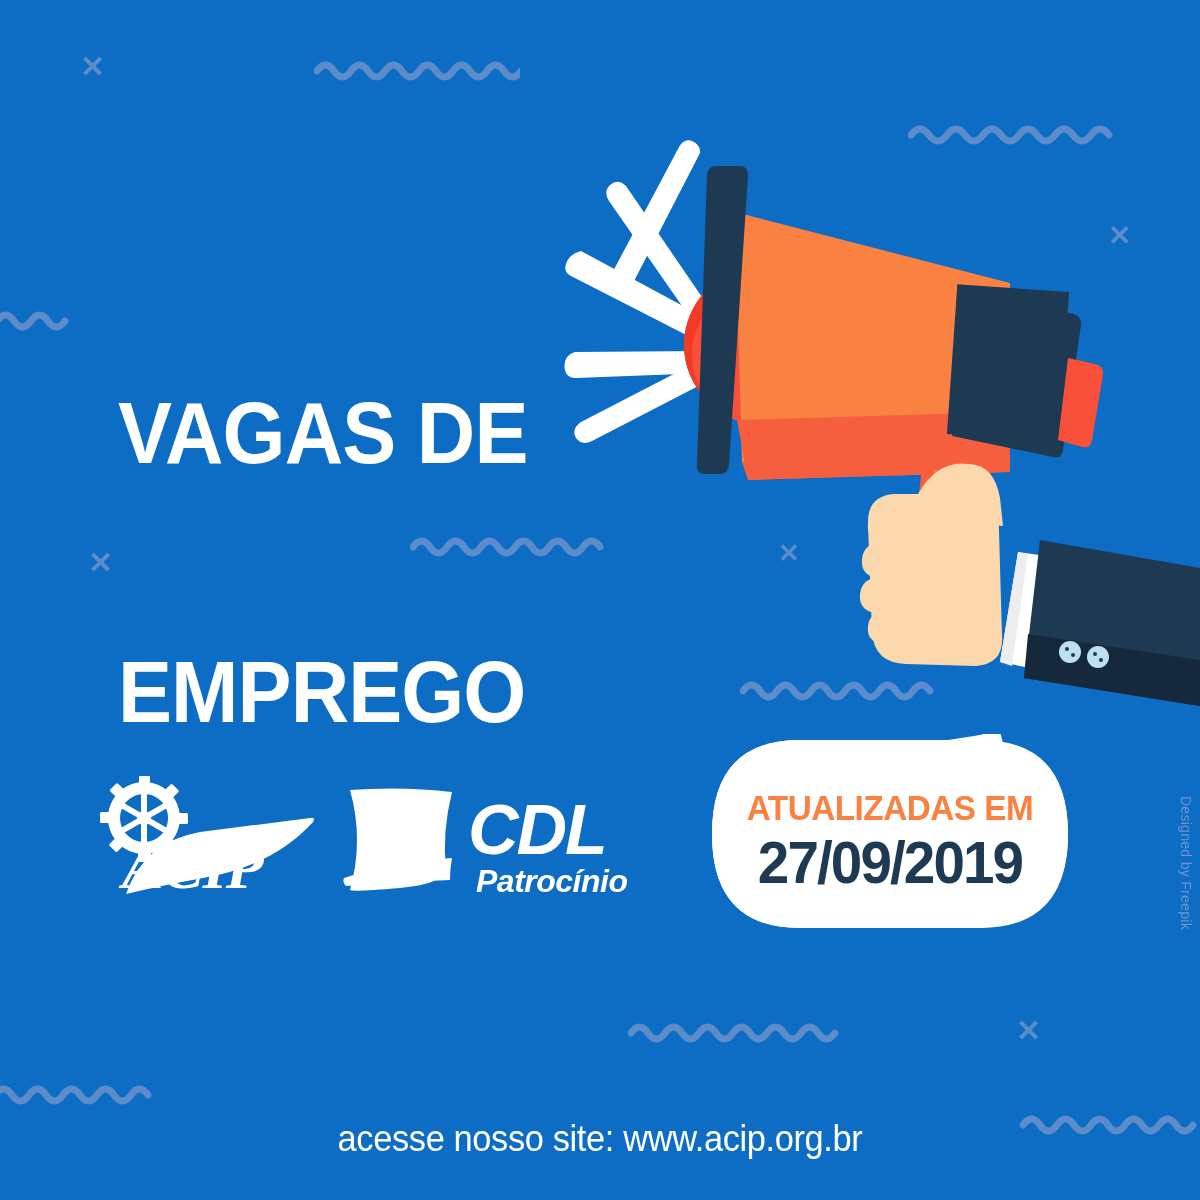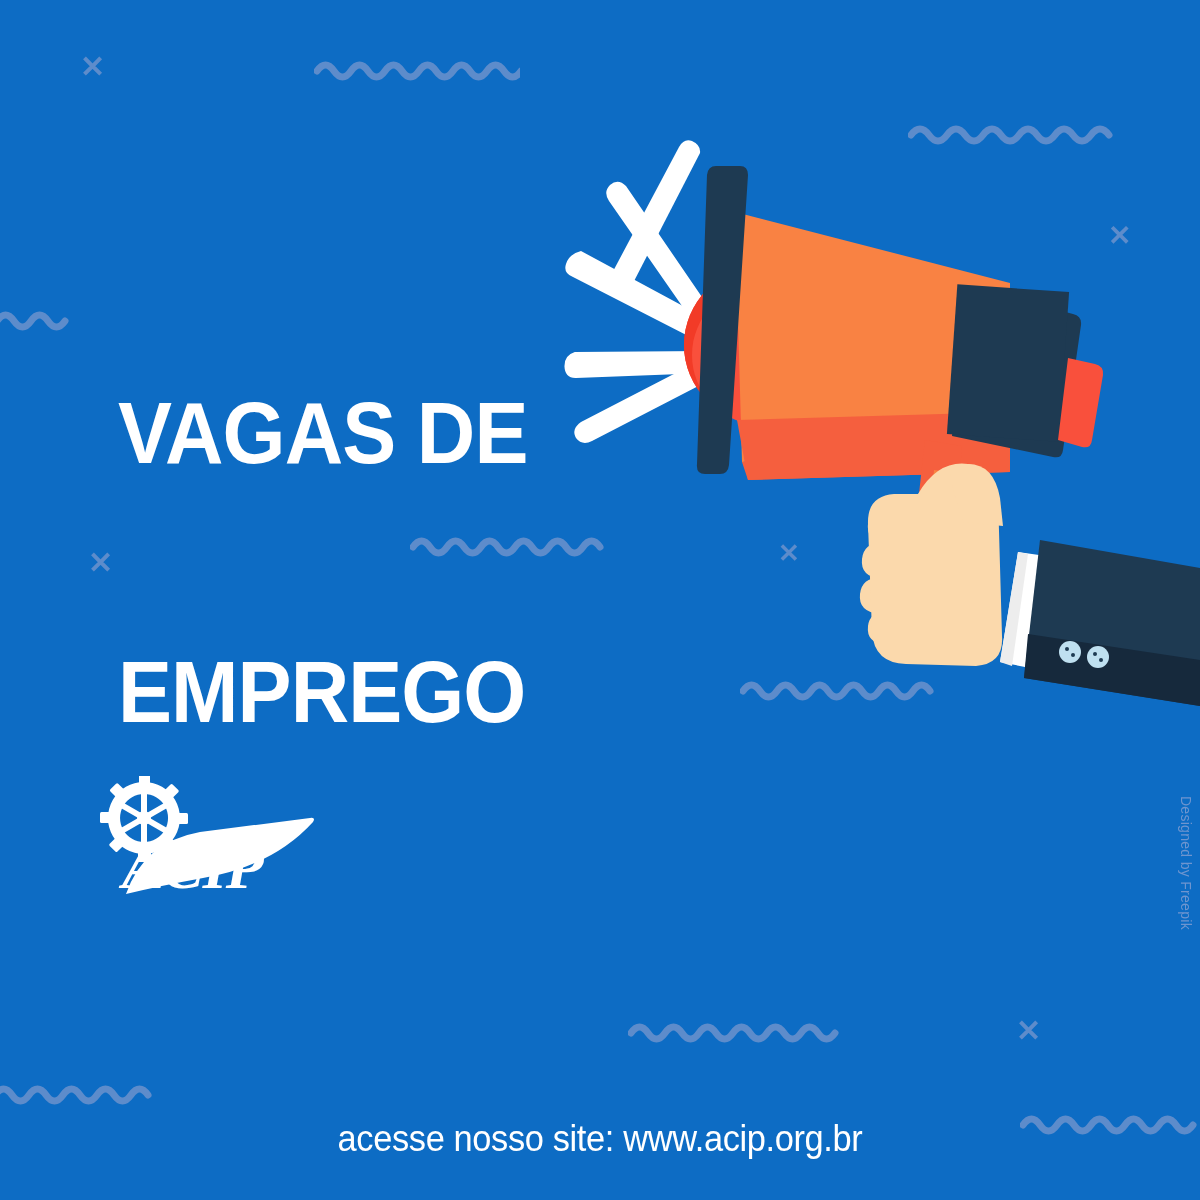--- a/index.html
+++ b/index.html
@@ -290,19 +290,58 @@
         <rect x="45" y="16" width="6" height="52" transform="rotate(120 48 42)"></rect>
         <circle cx="48" cy="42" r="7"></circle>
       </g>
 
       <path d="M30 118 q 18 -52 74 -62 l 110 -14 q 6 -1 3 4 q -40 44 -110 56 q -44 8 -77 16 z" fill="#FFFFFF"></path>
 
       <text x="26" y="112" font-family="'Liberation Serif', serif" font-size="62" font-style="italic" font-weight="700" fill="#FFFFFF" letter-spacing="-1">ACIP</text>
     </svg>
   </div>
 
-
+  <div class="logo-cdl">
+    <svg width="300" height="116" viewBox="0 0 300 116">
+
+      <g fill="#FFFFFF">
+        <path d="M8 8 q 52 -4 102 2 q -10 40 -6 78 q -4 14 -46 18 q -46 4 -50 2 q 14 -50 0 -100 z"></path>
+        <path d="M2 96 q 48 -16 108 -20 q -2 10 -2 22 q -56 2 -104 6 q -4 -4 -2 -8 z"></path>
+      </g>
+
+      <text x="126" y="72" font-family="'Liberation Sans', sans-serif" font-size="70" font-style="italic" font-weight="700" fill="#FFFFFF" letter-spacing="-2">CDL</text>
+
+      <text x="134" y="110" font-family="'Liberation Sans', sans-serif" font-size="32" font-style="italic" font-weight="700" fill="#FFFFFF" letter-spacing="-0.5">Patrocínio</text>
+    </svg>
+  </div>
+
+  <div class="bubble">
+    <div class="bubble-shape">
+      <svg width="356" height="200" viewBox="0 0 356 200">
+        <path d="M88 6
+                 L 248 6
+                 L 274 0
+                 L 288 42
+                 q 0 2 -3 2
+                 L 268 42
+                 L 290 6
+                 L 268 6
+                 q 88 0 88 94
+                 q 0 94 -88 94
+                 L 88 194
+                 q -88 0 -88 -94
+                 q 0 -94 88 -94 z" fill="#FFFFFF"></path>
+        <path d="M88 6 L 260 6 q 96 0 96 94 q 0 94 -96 94 L 88 194 q -88 0 -88 -94 q 0 -94 88 -94 z" fill="#FFFFFF"></path>
+        <path d="M258 4 L 286 -4 L 300 46 L 276 30 Z" fill="#FFFFFF"></path>
+        <path d="M236 6 q 34 4 44 26 l 22 16 l -14 -50 z" fill="#FFFFFF"></path>
+      </svg>
+    </div>
+    <div class="bubble-text">
+      <div class="bubble-line1">ATUALIZADAS EM</div>
+      <div class="bubble-line2">27/09/2019</div>
+    </div>
+  </div>
 
   <div class="footer">acesse nosso site: www.acip.org.br</div>
 
   <div class="credit">Designed by Freepik</div>
 
 </div>
 
 </body></html>

